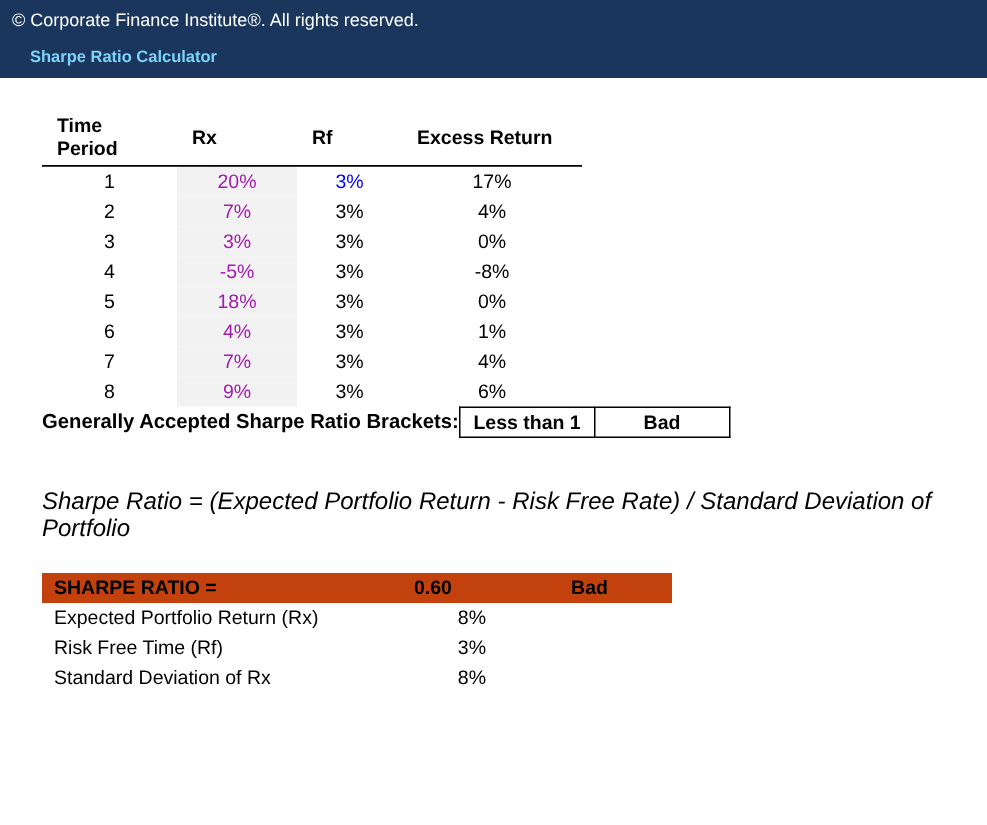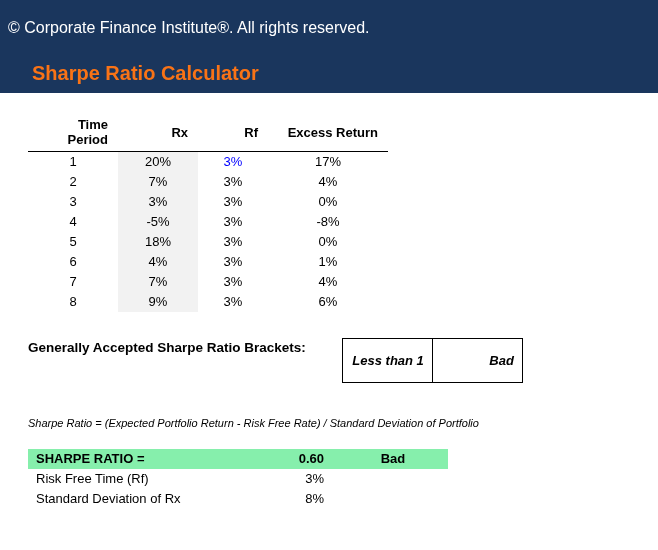--- a/index.html
+++ b/index.html
@@ -7,93 +7,90 @@
     margin: 0;
     font-family: Arial, sans-serif;
     font-size: 13px;
     color: #000;
     background: #fff;
     width: 658px;
   }
   .header {
     background: #1a365d;
     color: #fff;
-    padding: 19px 8px;
-    font-size: 16px;
+    padding: 6px 8px;
+    font-size: 12px;
   }
   .title-bar {
     background: #1a365d;
-    color: #f97316;
-    padding: 6px 18px 8px 32px;
-    font-weight: bold;
-    font-size: 20px;
+    color: #7dd3fc;
+    padding: 6px 18px 8px 20px;
+    font-weight: bold;
+    font-size: 11px;
   }
   .content {
     padding: 16px 28px;
   }
   .data-table {
     border-collapse: collapse;
     margin-top: 4px;
   }
   .data-table th {
-    text-align: right;
+    text-align: left;
     font-weight: bold;
     padding: 4px 10px;
     border-bottom: 1.5px solid #000;
   }
   .data-table th.th-tp { width: 90px; }
   .data-table th.th-rx { width: 80px; }
   .data-table th.th-rf { width: 70px; }
   .data-table th.th-er { width: 120px; }
   .data-table td {
     text-align: center;
     padding: 2px 10px;
     height: 20px;
   }
-  .rx-cell { color: #000000; background: #f2f2f2; }
+  .rx-cell { color: #a21caf; background: #f2f2f2; }
   .rf-cell { color: #0000ff; }
   .brackets-row {
     display: flex;
     align-items: flex-start;
-    margin-top: 26px;
-    gap: 36px;
   }
   .brackets-label {
     font-weight: bold;
     font-size: 13.5px;
     padding-top: 2px;
   }
   .brackets-table {
     border-collapse: collapse;
   }
   .brackets-table td {
     border: 1.5px solid #000;
-    padding: 14px 8px;
-    text-align: right;
+    padding: 2px 8px;
+    text-align: center;
     font-weight: bold;
     min-width: 90px;
     height: 20px;
-    font-style: italic;
   }
   .formula {
     font-style: italic;
     margin-top: 34px;
-    font-size: 11px;
+    font-size: 16px;
   }
   .result-table {
     margin-top: 20px;
     border-collapse: collapse;
   }
   .result-table td { padding: 2px 8px; height: 20px; }
   .result-header {
-    background: #86efac;
+    background: #c2410c;
     font-weight: bold;
   }
   .result-header td.label { width: 240px; }
-  .result-header td.value { width: 70px; text-align: right; padding-right: 14px; }
+  .result-header td.value { width: 70px; padding-right: 14px; }
   .result-header td.rating { width: 110px; text-align: center; }
   .result-row td.label { width: 240px; }
   .result-row td.value { width: 70px; text-align: right; padding-right: 14px; }
   .result-row td.rating { width: 110px; }
 </style>
 </head>
 <body>
 
 <div class="header">
   <span>© Corporate Finance Institute®. All rights reserved.</span>
@@ -180,20 +177,25 @@
   <div class="formula">Sharpe Ratio = (Expected Portfolio Return - Risk Free Rate) / Standard Deviation of Portfolio</div>
 
   <table class="result-table">
     <tbody>
         <tr class="result-header">
       <td class="label">SHARPE RATIO =</td>
       <td class="value">0.60</td>
       <td class="rating">Bad</td>
     </tr>
     <tr class="result-row">
+      <td class="label">Expected Portfolio Return (Rx)</td>
+      <td class="value">8%</td>
+      <td class="rating"></td>
+    </tr>
+    <tr class="result-row">
       <td class="label">Risk Free Time (Rf)</td>
       <td class="value">3%</td>
       <td class="rating"></td>
     </tr>
     <tr class="result-row">
       <td class="label">Standard Deviation of Rx</td>
       <td class="value">8%</td>
       <td class="rating"></td>
     </tr>
   </tbody>

